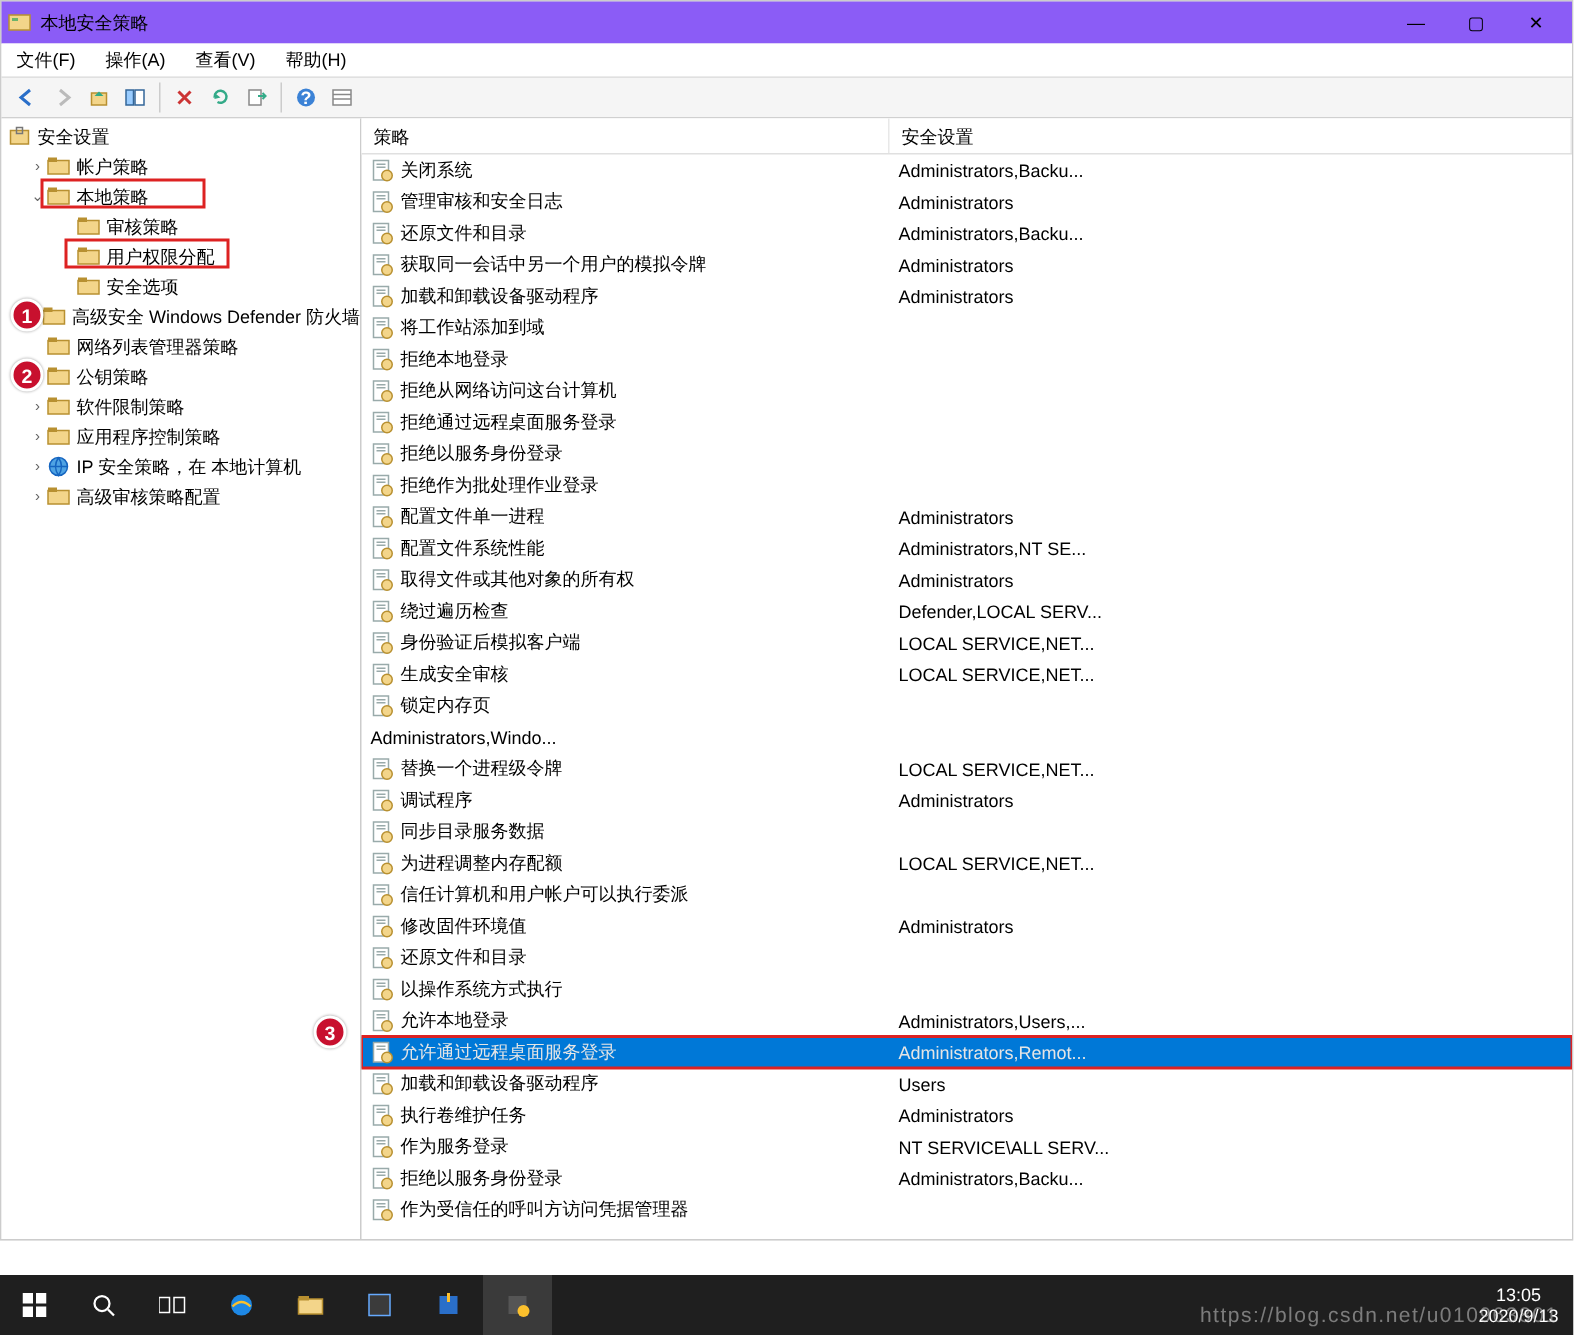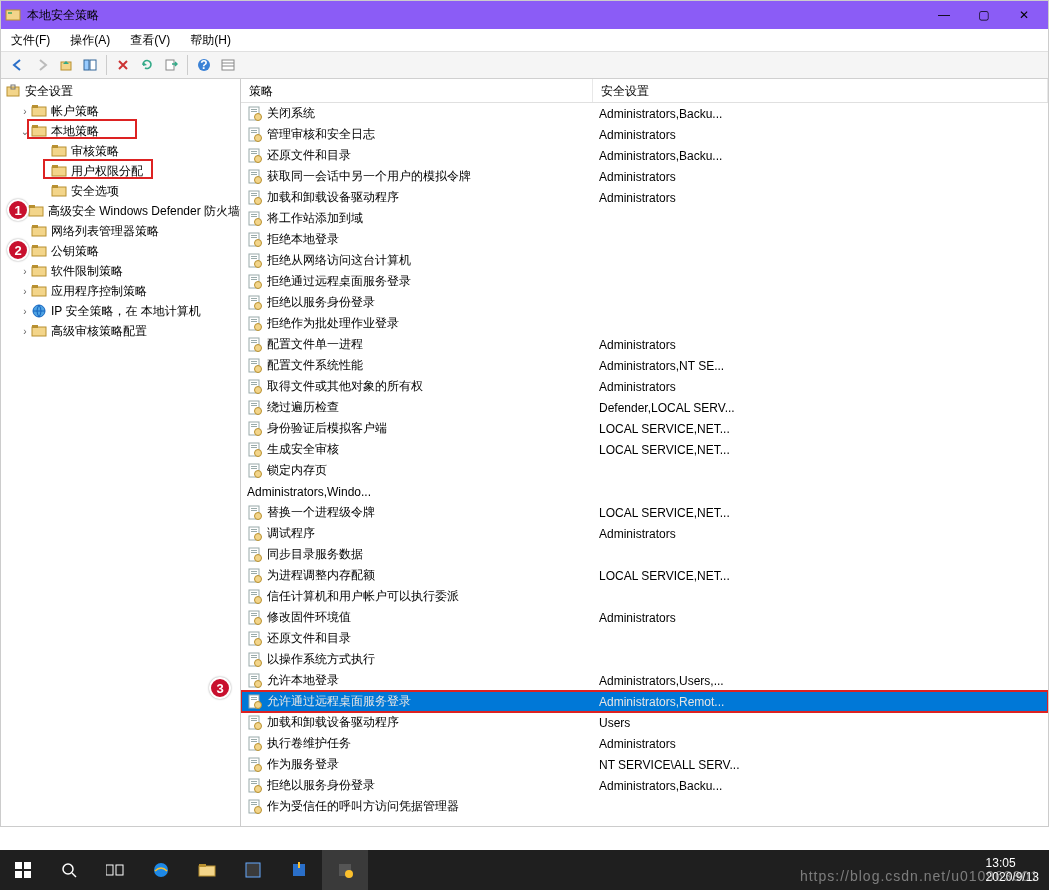--- a/index.html
+++ b/index.html
@@ -40,21 +40,21 @@
 .list-row .cells { flex: 1; padding-left: 6px; overflow: hidden; white-space: nowrap; text-overflow: ellipsis; }
 .list-row.selected { background: #0078d7; color: #e5e5e5; }
 .list-row .pic { width: 16px; height: 16px; margin-right: 4px; flex-shrink: 0; }
 .hl-row { outline: 2px solid #d22; outline-offset: -1px; }
 
 .badge { position: absolute; width: 22px; height: 22px; border-radius: 50%; background: #c8102e; color: #fff; display: flex; align-items: center; justify-content: center; font-weight: bold; font-size: 13px; z-index: 10; border: 2px solid #fff; box-shadow: 0 0 2px rgba(0,0,0,.4); }
 
 .taskbar { position: absolute; left: 0; right: 0; bottom: 0; height: 40px; background: #1f1f1f; display: flex; align-items: center; }
 .taskbar .tb-btn { width: 46px; height: 40px; display: flex; align-items: center; justify-content: center; color: #fff; }
 .taskbar .tb-btn.active { background: #3a3a3a; }
-.taskbar .clock { margin-left: auto; color: #fff; text-align: left; padding: 2px 10px; line-height: 14px; font-size: 11px; }
+.taskbar .clock { margin-left: auto; color: #fff; text-align: center; padding: 2px 10px; line-height: 14px; font-size: 11px; }
 
 .watermark { position: absolute; right: 10px; bottom: 6px; color: rgba(200,200,200,.55); font-size: 14px; letter-spacing: 1px; pointer-events: none; }
 
 
 svg { display: block; }
 </style>
 </head>
 <body>
 
 <div class="window">

